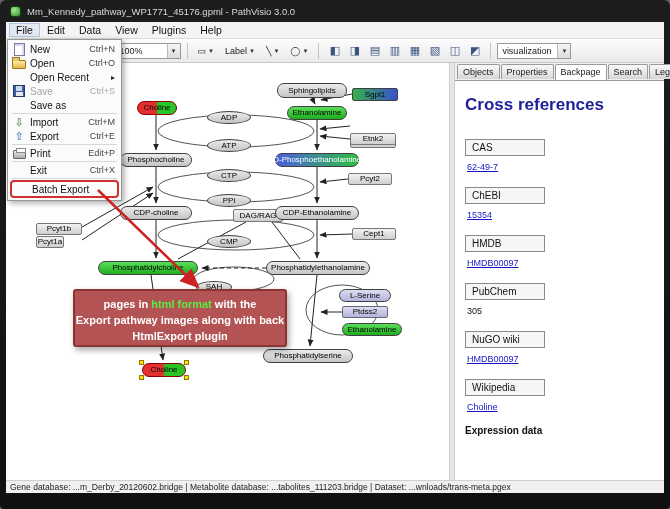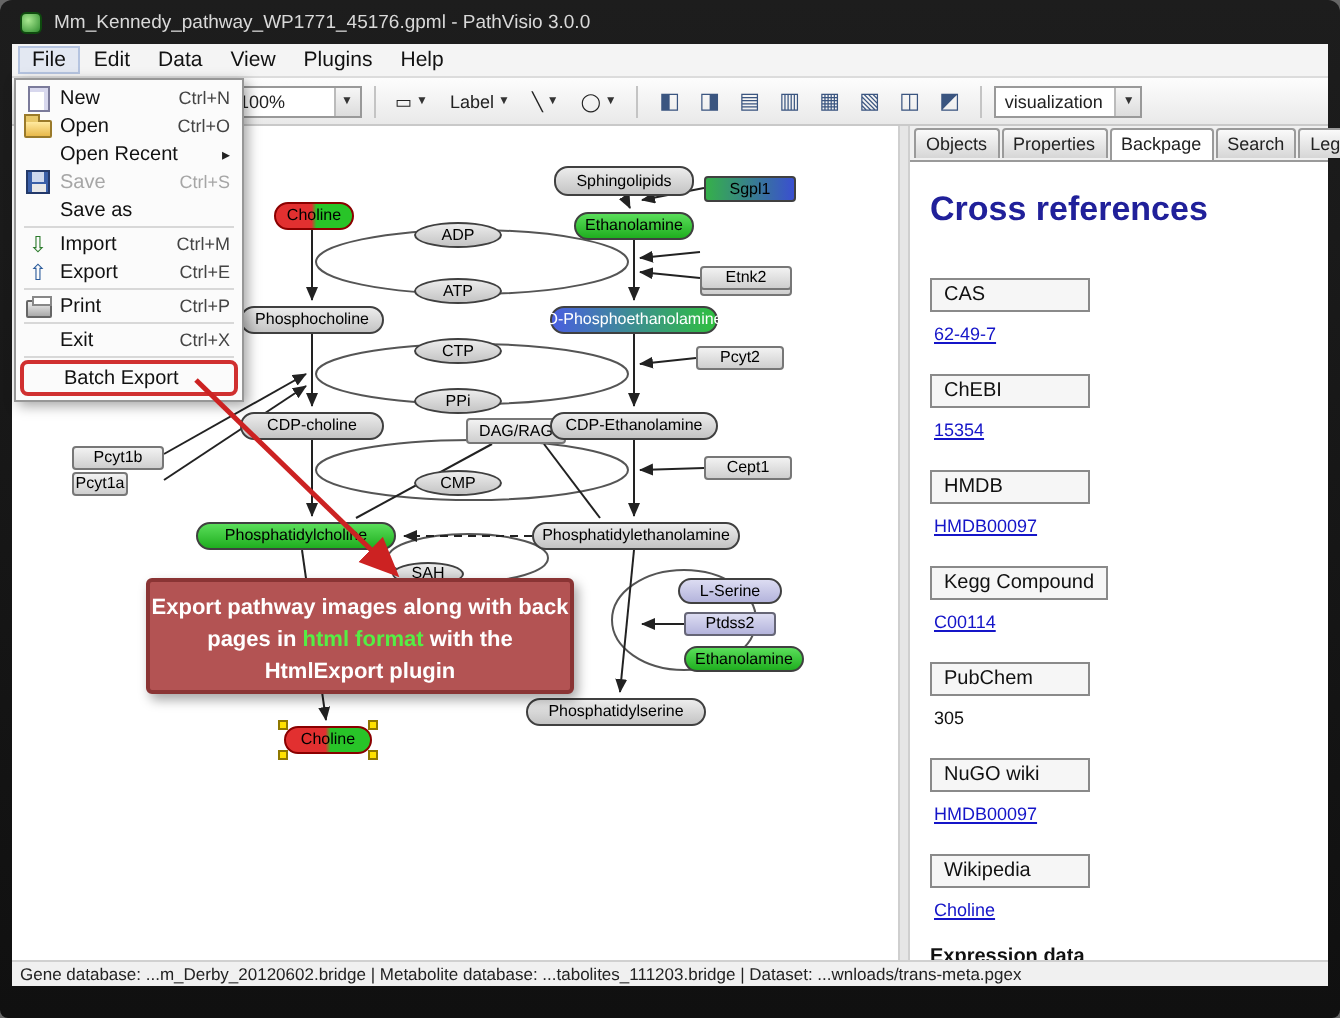--- a/index.html
+++ b/index.html
@@ -243,21 +243,20 @@
           <span class="sb-tab active">Backpage</span>
           <span class="sb-tab">Search</span>
           <span class="sb-tab">Legend</span>
         </div>
       <div class="sb-content">
         <div class="bp-title">Cross references</div>
         <div>
             <div class="bp-section"><div class="bp-header">CAS</div><div class="bp-link">62-49-7</div></div>
             <div class="bp-section"><div class="bp-header">ChEBI</div><div class="bp-link">15354</div></div>
             <div class="bp-section"><div class="bp-header">HMDB</div><div class="bp-link">HMDB00097</div></div>
-            <div class="bp-section"><div class="bp-header">Kegg Compound</div><div class="bp-link">C00114</div></div>
             <div class="bp-section"><div class="bp-header">PubChem</div><div class="bp-value">305</div></div>
             <div class="bp-section"><div class="bp-header">NuGO wiki</div><div class="bp-link">HMDB00097</div></div>
             <div class="bp-section"><div class="bp-header">Wikipedia</div><div class="bp-link">Choline</div></div>
           </div>
         <div class="bp-footer">Expression data</div>
       </div>
     </div>
 
     <div class="statusbar">
       <span>Gene database: ...m_Derby_20120602.bridge | Metabolite database: ...tabolites_111203.bridge | Dataset: ...wnloads/trans-meta.pgex</span>
@@ -310,41 +309,41 @@
           </span>
           <span class="fm-label">Export</span>
           <span class="fm-shortcut">Ctrl+E</span>
         </div>
         <div class="fm-sep"></div>
         <div class="fm-item">
           <span class="fm-icon ">
             <span class="ic ic-print"></span>
           </span>
           <span class="fm-label">Print</span>
-          <span class="fm-shortcut">Ctrl+P</span>
+          <span class="fm-shortcut">Edit+P</span>
         </div>
         <div class="fm-sep"></div>
         <div class="fm-item">
           <span class="fm-icon"></span>
           <span class="fm-label">Exit</span>
           <span class="fm-shortcut">Ctrl+X</span>
         </div>
         <div class="fm-sep"></div>
         <div class="fm-item highlighted">
           <span class="fm-icon"></span>
           <span class="fm-label">Batch Export</span>
           <span class="fm-shortcut"></span>
         </div>
       </div>
 
   </div>
 
   <div class="annotation">
+    <div><span>pages in </span><span style="color: rgb(85, 238, 68);">html format</span><span> with the</span></div>
     <div>Export pathway images along with back</div>
-    <div><span>pages in </span><span style="color: rgb(85, 238, 68);">html format</span><span> with the</span></div>
     <div>HtmlExport plugin</div>
   </div>
 
   <svg class="overlay-svg" width="670" height="509" viewBox="0 0 670 509">
     <defs>
       <marker id="m-red" markerWidth="9" markerHeight="9" refX="6.5" refY="3.5" orient="auto">
           <path d="M0,0L8,3.5L0,7Z" fill="#cc2222"></path>
         </marker>
     </defs>
     <line x1="98" y1="190" x2="197" y2="286" stroke="#cc2222" stroke-width="2.5" marker-end="url(#m-red)"></line>

